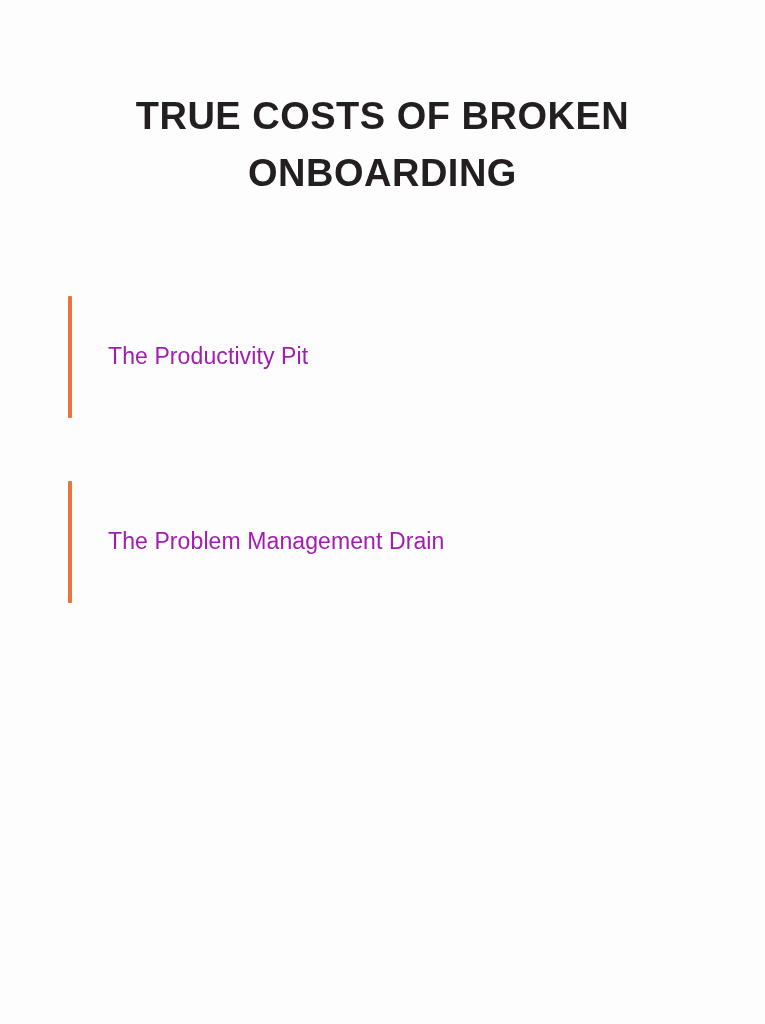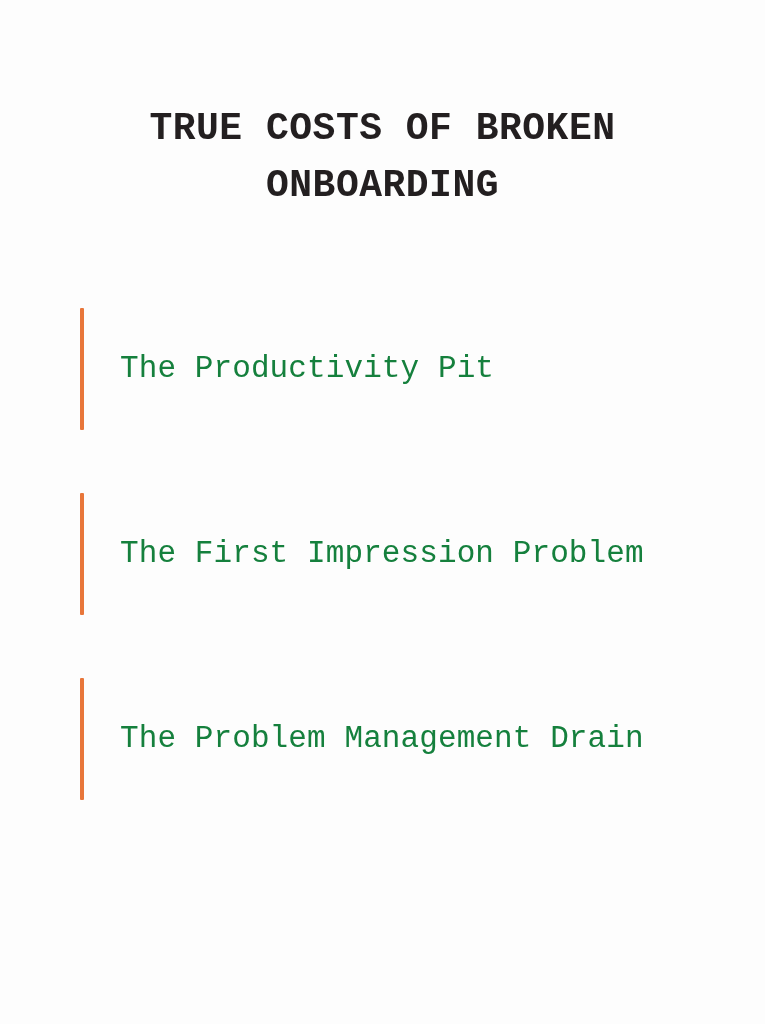--- a/index.html
+++ b/index.html
@@ -12,22 +12,21 @@
     background: #fdfdfd;
     font-family: "Liberation Sans", sans-serif;
     overflow: hidden;
   }
   .slide {
     position: relative;
     width: 765px;
     height: 1024px;
     background: #fdfdfd;
     box-sizing: border-box;
-    padding: 16px;
-    font-family: Liberation Mono, monospace;
+    padding: 4px;
   }
   .title {
     font-size: 38px;
     font-weight: bold;
     letter-spacing: 0.5px;
     color: #231f20;
     text-align: center;
     line-height: 1.5;
     padding: 84px 70px 0 70px;
     margin: 0;
@@ -52,45 +51,41 @@
     left: 64px;
     top: 50%;
     transform: translateY(-50%);
     width: 4px;
     height: 122px;
     background: #e8763a;
     border-radius: 1px;
   }
   .item-label {
     margin-left: 40px;
-    font-size: 31px;
-    color: #15803d;
+    font-size: 23px;
+    color: #a21caf;
     font-weight: normal;
     letter-spacing: 0.1px;
     line-height: 1.2;
   }
 </style>
 </head>
 <body>
 
 <div class="slide">
 
   <h1 class="title">TRUE COSTS OF BROKEN ONBOARDING</h1>
 
   <ul class="items">
 
     <li class="item">
       <span class="bar"></span>
       <span class="item-label">The Productivity Pit</span>
     </li>
 
-    <li class="item">
-      <span class="bar"></span>
-      <span class="item-label">The First Impression Problem</span>
-    </li>
 
 
     <li class="item">
       <span class="bar"></span>
       <span class="item-label">The Problem Management Drain</span>
     </li>
 
   </ul>
 
 </div>

